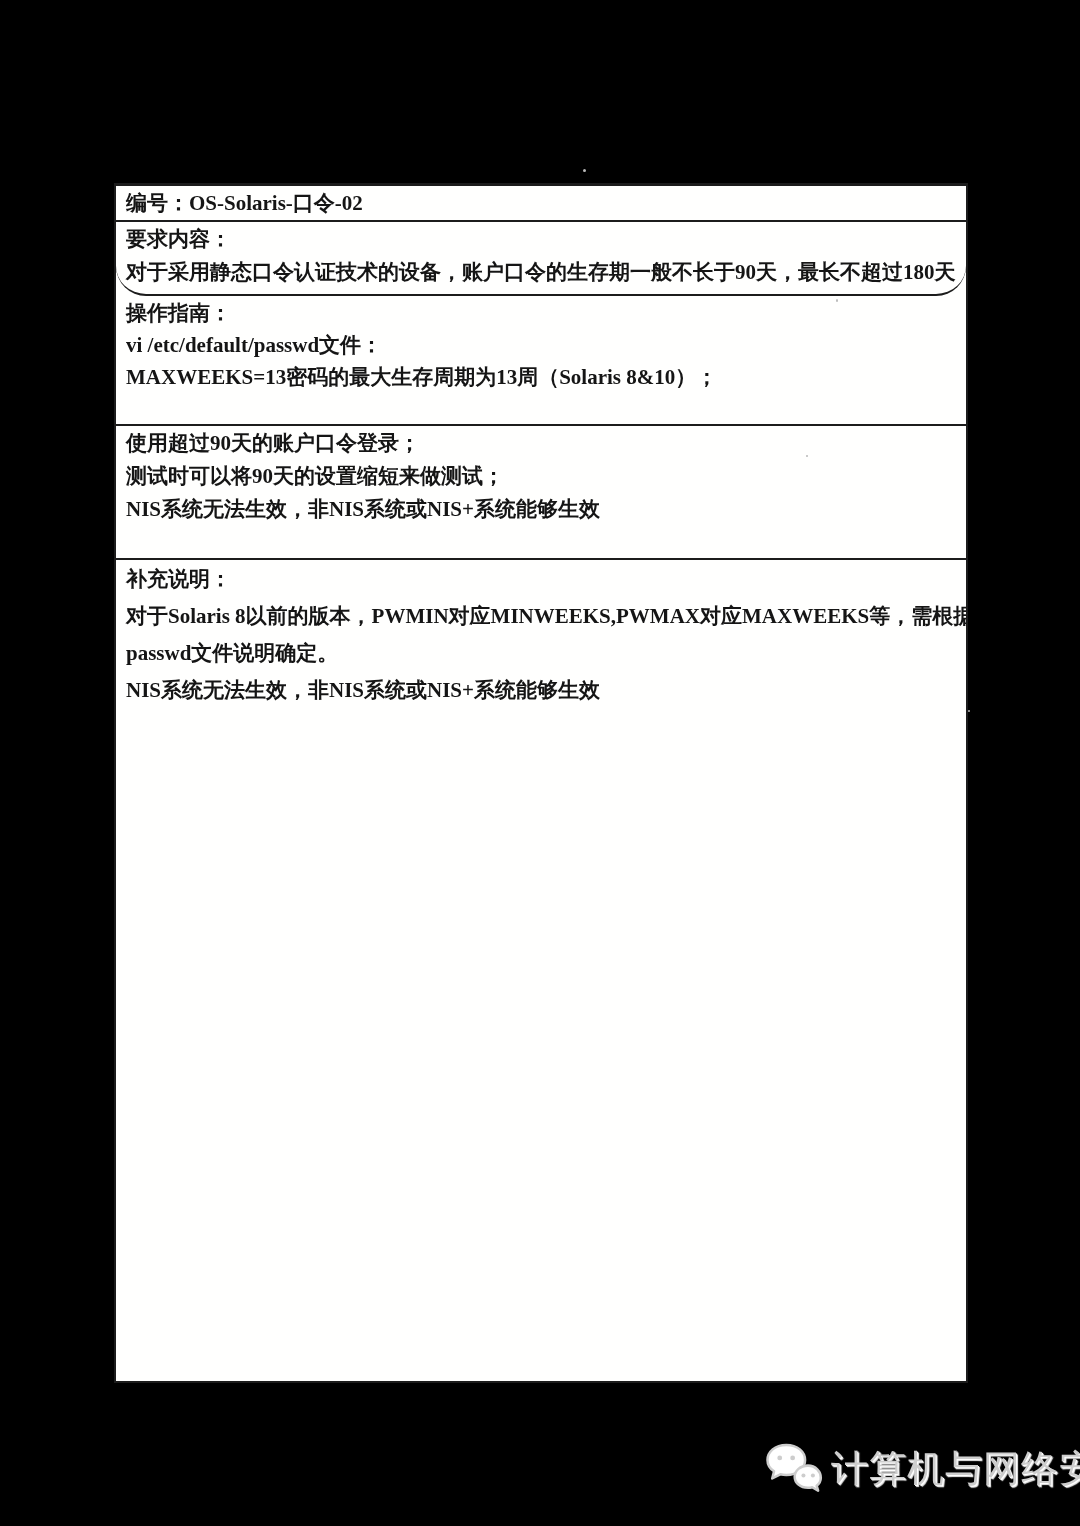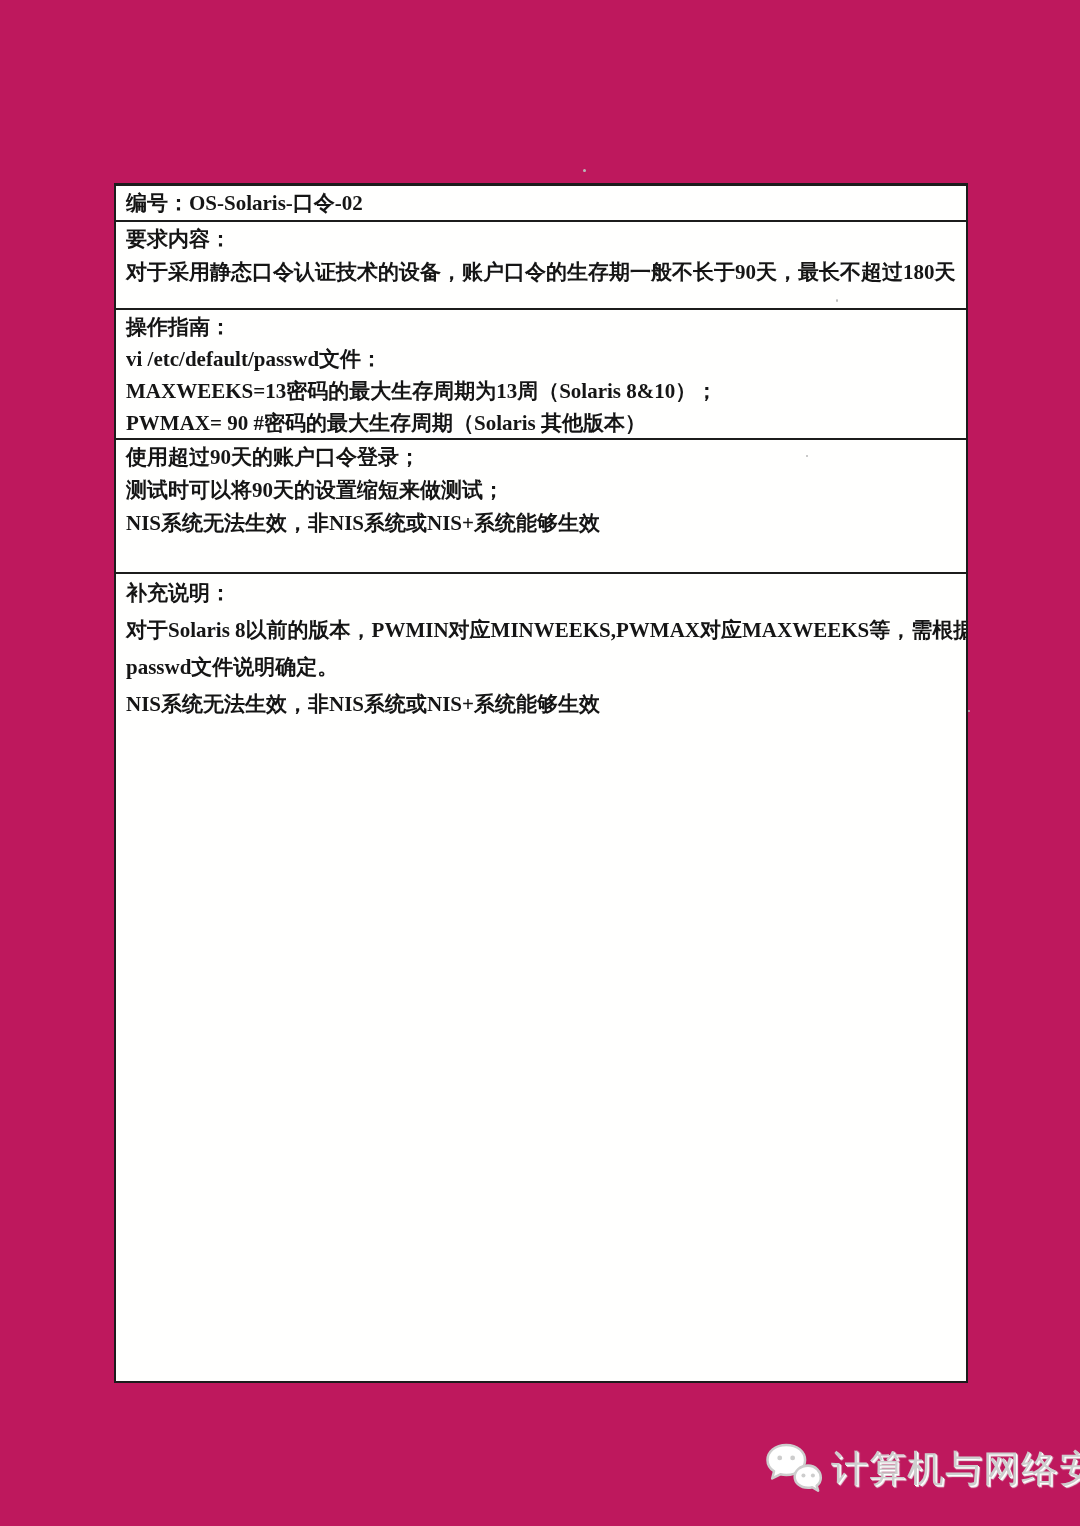--- a/index.html
+++ b/index.html
@@ -1,19 +1,19 @@
 <!DOCTYPE html>
 <html><head>
 <meta charset="utf-8">
 <style>
   html,body{margin:0;padding:0;background:#ffffff;}
   .page{
     position:relative;
     width:1080px;height:1526px;
-    background:#be185d;
+    background:#000000;
     overflow:hidden;
     font-family:"Liberation Serif","DejaVu Serif",serif;
     color:#151515;
   }
   
   .doc-table{
     position:absolute;
     left:114px;top:183px;
     width:854px;height:1200px;
     box-sizing:border-box;
@@ -26,21 +26,21 @@
     box-sizing:border-box;
     border-bottom:2px solid #1c1c1c;
     padding:1px 12px 0 10px;
     font-weight:bold;
     font-size:21px;
     overflow:hidden;
   }
   .row .line{line-height:33px;white-space:nowrap;}
   .row-number{height:36px;}
   .row-number .line{line-height:32px;}
-  .row-requirement{height:88px;}
+  .row-requirement{height:74px;border-radius:30px;}
   .row-operation{height:130px;}
   .row-operation .line{line-height:32px;}
   .row-detection{height:134px;}
   .row-judgement{height:66px;}
   .row-judgement .line{line-height:31px;}
   .row-supplement{flex:1;border-bottom:none;}
   .row-supplement .line{line-height:37px;}
   
   .speck{position:absolute;background:#b9b9b9;border-radius:50%;}
   
@@ -73,21 +73,20 @@
 
     <div class="row row-requirement">
       <div class="line">要求内容：</div>
       <div class="line">对于采用静态口令认证技术的设备，账户口令的生存期一般不长于90天，最长不超过180天</div>
     </div>
 
     <div class="row row-operation">
       <div class="line">操作指南：</div>
       <div class="line">vi /etc/default/passwd文件：</div>
       <div class="line">MAXWEEKS=13密码的最大生存周期为13周（Solaris 8&amp;10）；</div>
-      <div class="line">PWMAX= 90 #密码的最大生存周期（Solaris 其他版本）</div>
     </div>
 
     <div class="row row-detection">
       <div class="line">使用超过90天的账户口令登录；</div>
       <div class="line">测试时可以将90天的设置缩短来做测试；</div>
       <div class="line">NIS系统无法生效，非NIS系统或NIS+系统能够生效</div>
     </div>
 
 
     <div class="row row-supplement">

